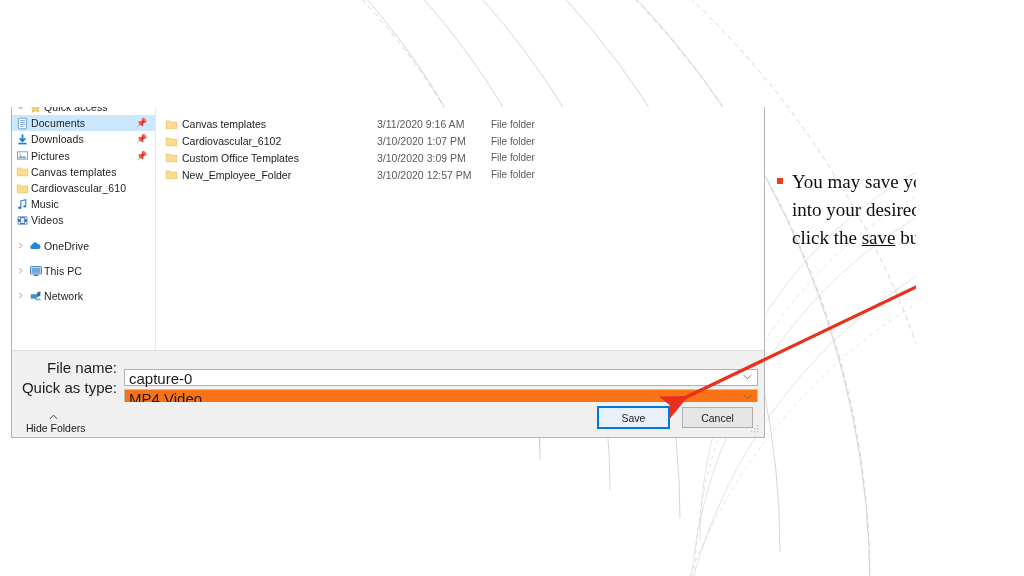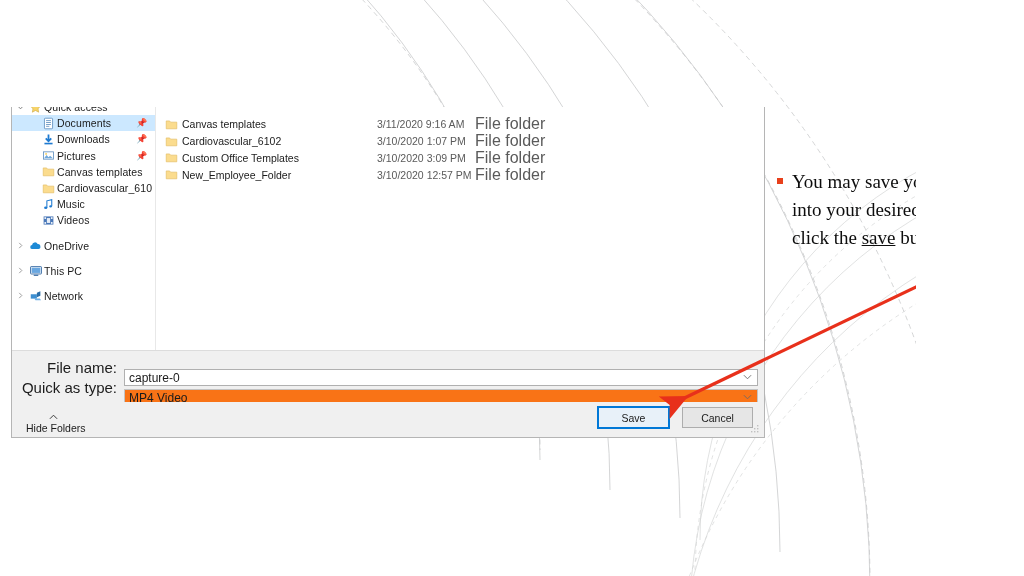--- a/index.html
+++ b/index.html
@@ -41,48 +41,48 @@
   .nav-expander{
     width:13px;flex:0 0 13px;display:flex;align-items:center;justify-content:center;
     color:#8a8a8a;font-size:8px;line-height:1;
   }
   .nav-ico{width:17px;flex:0 0 17px;display:flex;align-items:center;justify-content:center;}
   .nav-label{font-size:10.5px;letter-spacing:.1px;color:#1b1b1b;overflow:hidden;}
   .nav-pin{
     position:absolute;right:7px;top:50%;transform:translateY(-50%);
     color:#9aa3ab;font-size:9px;line-height:1;
   }
-  .nav-indent-1{padding-left:28px;}
+  .nav-indent-1{padding-left:2px;}
 
   
   #split{position:absolute;left:143px;top:0;width:1px;height:243px;background:#e8e8e8;}
 
   
   #list-pane{position:absolute;left:144px;top:0;right:0;height:243px;background:#fff;overflow:hidden;}
   .file-row{position:relative;height:16.8px;display:flex;align-items:center;white-space:nowrap;}
   .file-ico{width:22px;flex:0 0 22px;display:flex;align-items:center;justify-content:center;padding-left:4px;box-sizing:content-box;}
   .file-name{font-size:10.5px;color:#1b1b1b;width:195px;overflow:hidden;}
   .file-date{font-size:10.5px;color:#5a5a5a;width:98px;}
-  .file-type{font-size:16px;color:#5a5a5a;}
+  .file-type{font-size:10px;color:#5a5a5a;margin-left:16px;}
 
   
   #form-area{
     position:absolute;left:0;top:243px;right:0;height:52px;
     background:#f0f0f0;border-top:1px solid #dcdcdc;
   }
   .form-row{position:absolute;left:0;right:6px;height:17px;display:flex;align-items:center;}
   #row-filename{top:8px;}
   #row-filetype{top:28px;}
   .form-label{
     width:112px;flex:0 0 112px;text-align:right;padding-right:7px;
     font-size:15px;color:#1b1b1b;box-sizing:border-box;
   }
   .form-field{
-    flex:1 1 auto;height:17px;box-sizing:border-box;display:flex;align-items:flex-end;
-    padding:0 4px;font-size:12px;color:#1b1b1b;position:relative;margin-top:20px;
+    flex:1 1 auto;height:17px;box-sizing:border-box;display:flex;align-items:flex-start;
+    padding:0 4px;font-size:15px;color:#1b1b1b;position:relative;margin-top:20px;
   }
   #field-filename{background:#ffffff;border:1px solid #b0b0b0;}
   #field-filetype{background:#f97316;border:1px solid #c3c3c3;}
   .combo-caret{
     position:absolute;right:5px;top:50%;transform:translateY(-50%);
     font-size:8px;color:#5e5e5e;line-height:1;
   }
 
   
   #footer{

